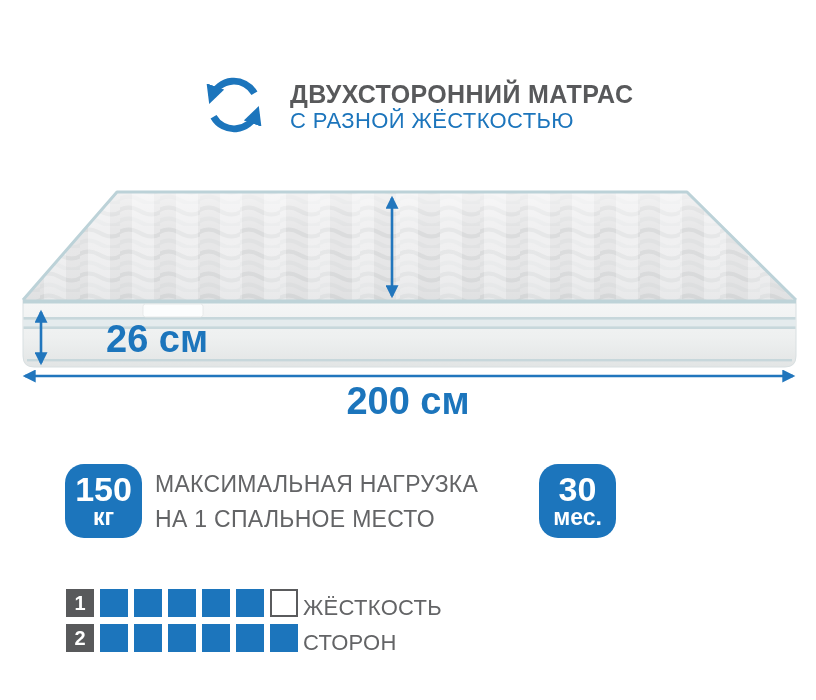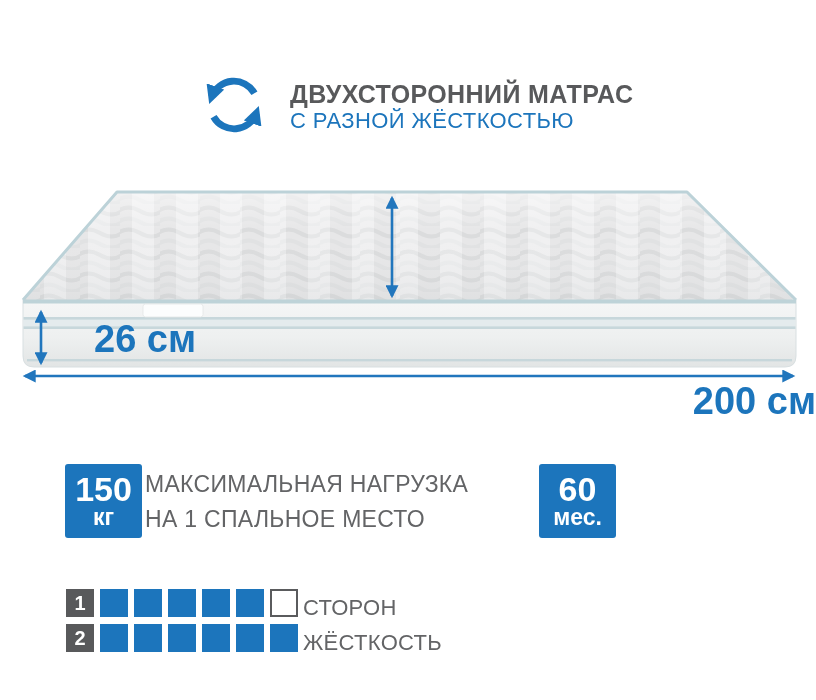--- a/index.html
+++ b/index.html
@@ -9,32 +9,32 @@
     --blue:#1C75BC;--gray:#58595B;--caption-gray:#636466;
   }
   .abs{position:absolute;}
   
   .title{left:290px;top:80px;font-size:25px;font-weight:bold;color:var(--gray);letter-spacing:.4px;white-space:nowrap;}
   .subtitle{left:290px;top:108px;font-size:22px;color:var(--blue);letter-spacing:.4px;white-space:nowrap;}
   .rotate-icon{left:202px;top:74px;}
   
   .dim{color:var(--blue);font-weight:bold;font-size:38px;line-height:38px;white-space:nowrap;}
   .dim-height{left:404px;top:227px;}
-  .dim-depth{left:94px;top:320px;}
-  .dim-width{left:0;top:382px;width:816px;text-align:right;}
+  .dim-depth{left:106px;top:320px;}
+  .dim-width{left:0;top:382px;width:816px;text-align:center;}
   
-  .badge{background:var(--blue);border-radius:3px;width:77px;height:74px;top:464px;
+  .badge{background:var(--blue);border-radius:19px;width:77px;height:74px;top:464px;
          display:flex;flex-direction:column;align-items:center;justify-content:center;color:#fff;}
   .badge-load{left:65px;}
   .badge-warranty{left:539px;}
   .badge-value{font-size:34px;font-weight:bold;line-height:32px;}
   .badge-unit{font-size:23px;font-weight:bold;line-height:24px;}
   .caption{top:464px;height:74px;display:flex;flex-direction:column;justify-content:center;
            font-size:23px;line-height:26px;color:var(--caption-gray);letter-spacing:.3px;white-space:nowrap;}
-  .caption-load{left:145px;gap:9px;}
+  .caption-load{left:155px;gap:9px;}
   .caption-warranty{left:629px;}
   
   .grid{left:66px;top:589px;display:flex;flex-direction:column;gap:7px;}
   .g-row{display:flex;gap:6px;}
   .g-label{width:28px;height:28px;background:var(--gray);color:#fff;font-size:20px;font-weight:bold;
            display:flex;align-items:center;justify-content:center;}
   .g-cell{width:28px;height:28px;box-sizing:border-box;}
   .g-cell.filled{background:var(--blue);}
   .g-cell.empty{background:#ffffff;border:2px solid #5a5b5d;}
   .grid-caption{left:303px;top:590px;font-size:22px;line-height:35px;color:var(--caption-gray);
@@ -114,21 +114,21 @@
   <div class="abs badge badge-load">
     <div class="badge-value">150</div>
     <div class="badge-unit">кг</div>
   </div>
   <div class="abs caption caption-load">
     <div>МАКСИМАЛЬНАЯ НАГРУЗКА</div>
     <div>НА 1 СПАЛЬНОЕ МЕСТО</div>
   </div>
 
   <div class="abs badge badge-warranty">
-    <div class="badge-value">60</div>
+    <div class="badge-value">30</div>
     <div class="badge-unit">мес.</div>
   </div>
 
   <div class="abs grid" id="firmness-grid">
       <div class="g-row">
         <div class="g-label">1</div>
         <div class="g-cell filled"></div>
         <div class="g-cell filled"></div>
         <div class="g-cell filled"></div>
         <div class="g-cell filled"></div>
@@ -139,17 +139,17 @@
         <div class="g-label">2</div>
         <div class="g-cell filled"></div>
         <div class="g-cell filled"></div>
         <div class="g-cell filled"></div>
         <div class="g-cell filled"></div>
         <div class="g-cell filled"></div>
         <div class="g-cell filled"></div>
       </div>
     </div>
   <div class="abs grid-caption">
+    <div>ЖЁСТКОСТЬ</div>
     <div>СТОРОН</div>
-    <div>ЖЁСТКОСТЬ</div>
   </div>
 
 </div>
 
 </body></html>

